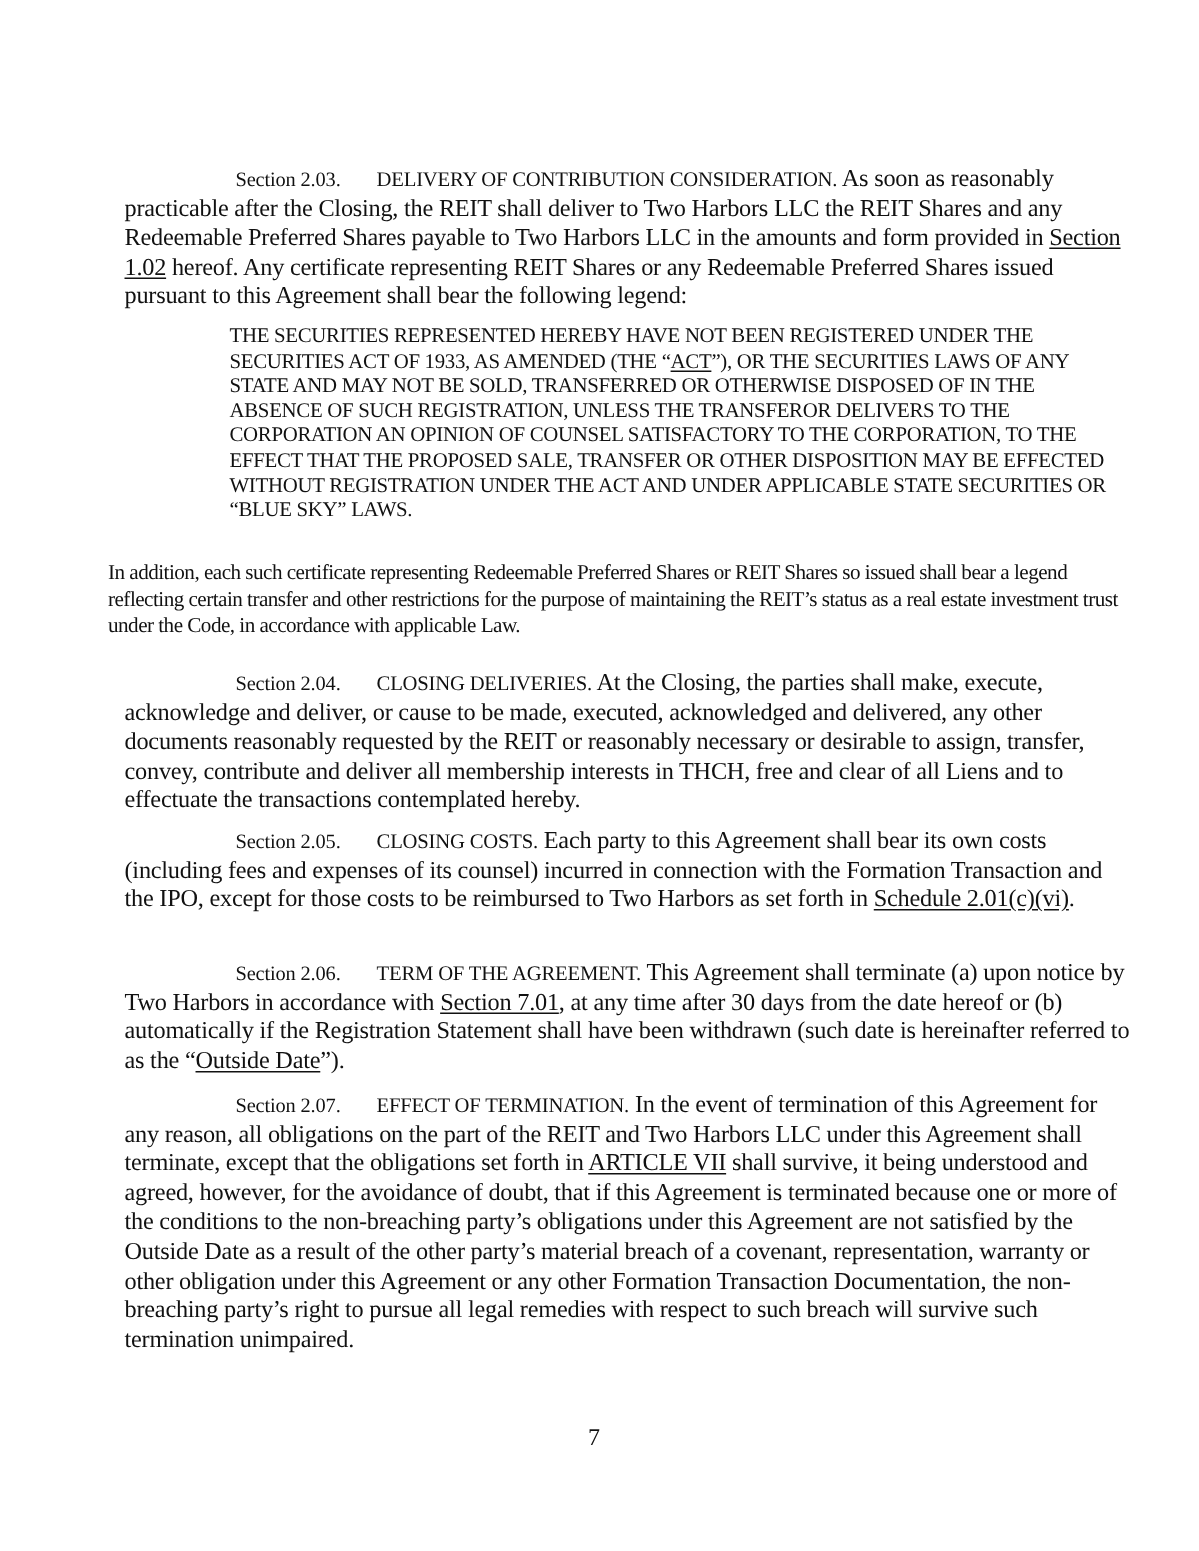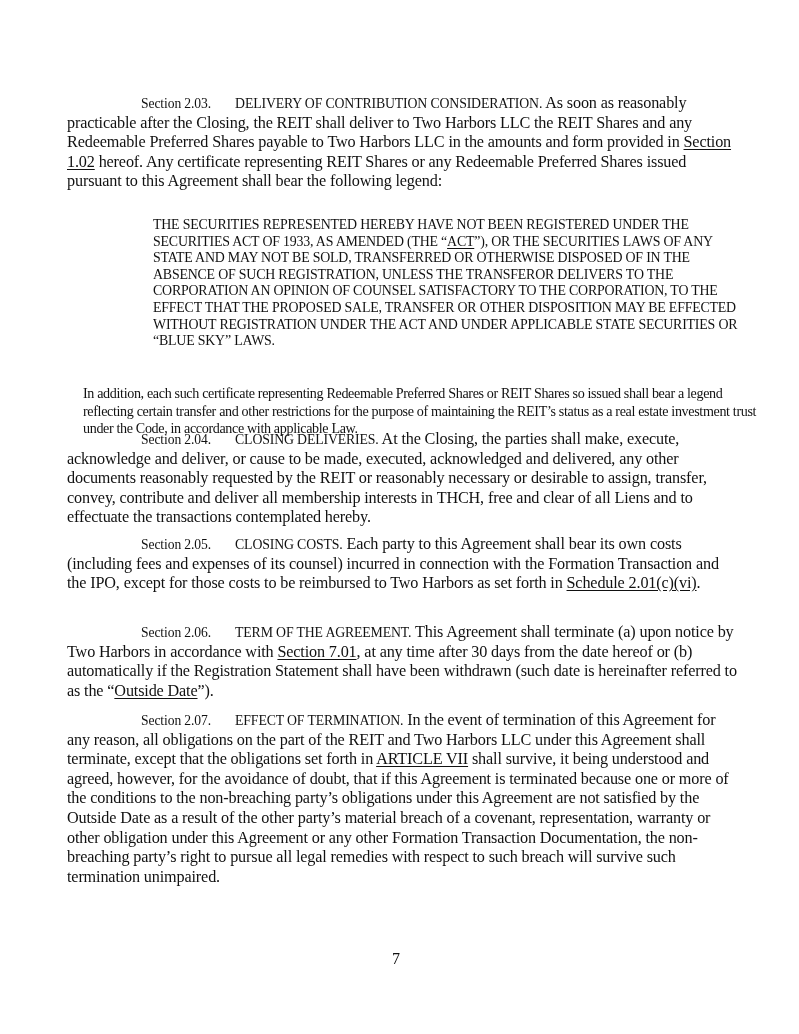--- a/index.html
+++ b/index.html
@@ -5,35 +5,35 @@
   html, body { margin: 0; padding: 0; background: #ffffff; }
   body { width: 799px; height: 1034px; position: relative; overflow: hidden; }
   .page {
     position: absolute; left: 0; top: 0; width: 799px; height: 1034px;
     font-family: "Liberation Serif", "DejaVu Serif", serif;
     color: #111111;
   }
   .para {
     position: absolute; left: 67px; width: 670px;
     font-size: 16.2px; line-height: 19.6px; letter-spacing: -0.15px;
-    margin: 0;
+    margin: 16px;
   }
   .para .indent { display: inline-block; width: 74px; }
   .sec-num { font-size: 13.6px; letter-spacing: -0.1px; }
   .sec-title { font-size: 13.8px; }
   .u { text-decoration: underline; text-underline-offset: 2px; }
   .legend {
     position: absolute; left: 139px; width: 600px;
     font-size: 13.9px; line-height: 16.6px; letter-spacing: -0.2px;
     margin: 14px;
   }
   .addition {
     position: absolute; left: 67px; width: 680px;
     font-size: 14.1px; line-height: 17.5px; letter-spacing: -0.35px;
-    margin: 16px;
+    margin: 5px;
   }
   .page-num {
     position: absolute; left: 392px; top: 950px; font-size: 16px;
   }
   .tab { display: inline-block; width: 24px; }
 </style>
 </head>
 <body>
 
 <div class="page">

